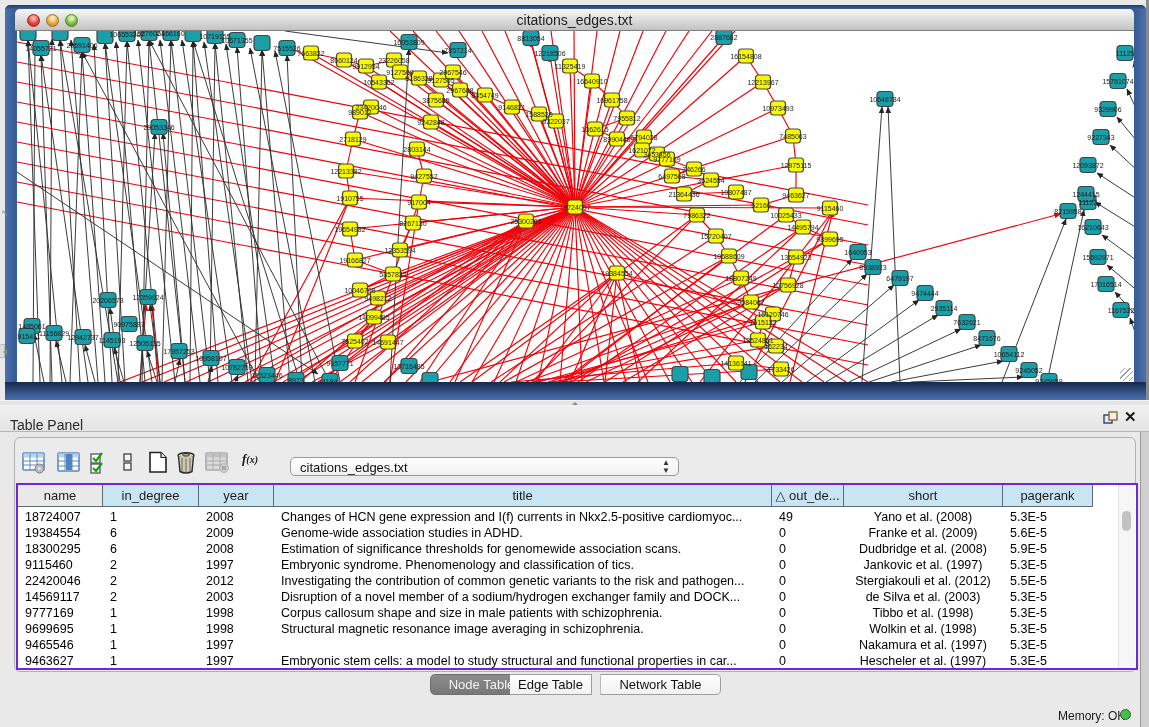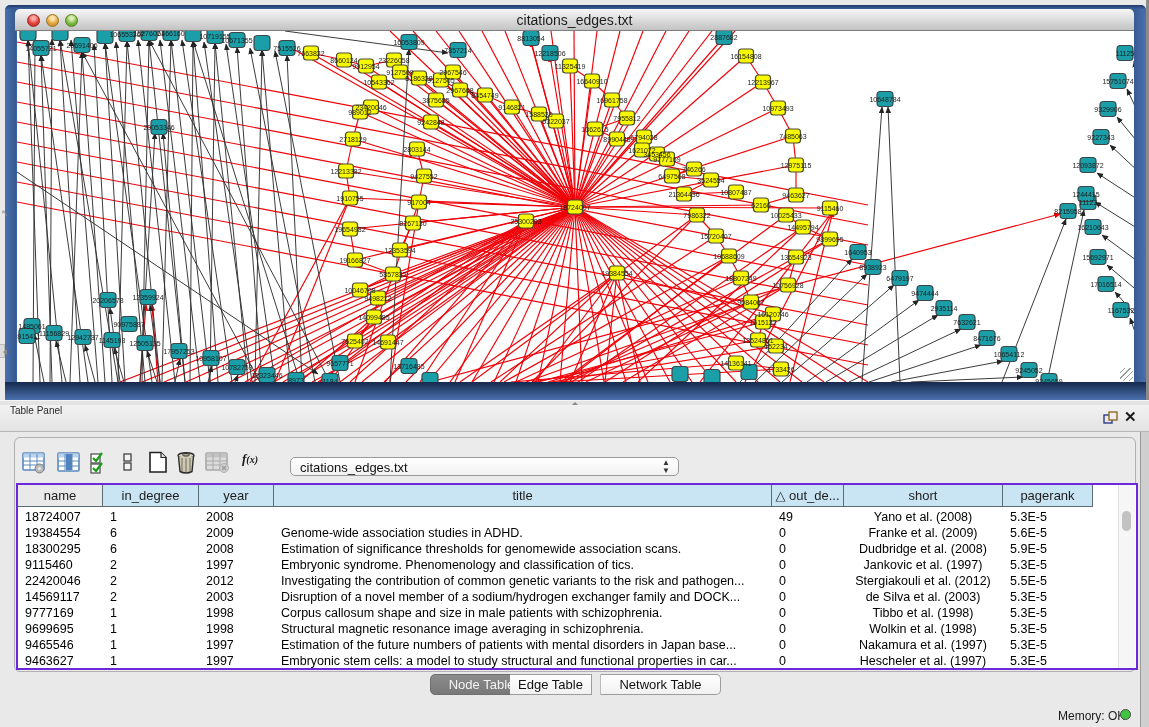--- a/index.html
+++ b/index.html
@@ -29,21 +29,21 @@
 #rstrip2{position:absolute;left:1140px;top:400px;width:9px;height:327px;background:#cfcfcf;border-left:1px solid #9a9a9a}
 
 #lhandle{position:absolute;left:0px;top:344px;width:5px;height:14px;background:#dcdcdc;border:1px solid #bbb;border-left:none}
 #lhandle:after{content:"";position:absolute;left:0px;top:4px;border:3px solid transparent;border-right:4px solid #888}
 #lmark{position:absolute;left:1px;top:208px;width:8px;height:8px;color:#999;font-size:9px}
 
 #split{position:absolute;left:0;top:400px;width:1149px;height:5px;background:#e4e4e4;border-top:1px solid #f5f5f5}
 #split .h{position:absolute;left:571px;top:1px;width:0;height:0;border-left:4px solid transparent;border-right:4px solid transparent;border-bottom:4px solid #8a8a8a}
 
 #phead{position:absolute;left:0;top:405px;width:1149px;height:27px;background:linear-gradient(#f2f2f2,#e3e3e3);border-bottom:1px solid #b6b6b6}
-#phead .t{position:absolute;left:10px;top:0;font-size:10px;color:#2a2a2a}
+#phead .t{position:absolute;left:10px;top:12px;font-size:14px;color:#2a2a2a}
 #phead .fl{position:absolute;left:1103px;top:6px}
 #phead .x{position:absolute;left:1124px;top:3px;font-size:15px;font-weight:bold;color:#1a1a1a}
 #pbody{position:absolute;left:0;top:432px;width:1140px;height:295px;background:#e9e9e9}
 #pframe{position:absolute;left:14px;top:437px;width:1122px;height:235px;background:#ebebeb;border:1px solid #b0b0b0;border-radius:6px}
 
 #tbar{position:absolute;left:0;top:4px;width:100%;height:40px}
 .ic{position:absolute;top:9px}
 #combo{position:absolute;left:275px;top:15px;width:389px;height:19px;background:linear-gradient(#ffffff,#f2f2f2);border:1px solid #9a9a9a;border-radius:5px}
 #combo .t{position:absolute;left:9px;top:2px;font-size:13px;color:#111}
 #combo .arr{position:absolute;right:8px;top:1px;font-size:8px;color:#333;line-height:8px}
@@ -737,20 +737,21 @@
           <div class="hc" style="left:256px;width:498px">title</div>
           <div class="hc" style="left:754px;width:72px">△ out_de...</div>
           <div class="hc" style="left:826px;width:159px">short</div>
           <div class="hc" style="left:985px;width:90px">pagerank</div>
         </div>
       <div id="rows">
           <div class="tr" style="top:0px">
             <div class="tc l" style="left:0px;width:77px">18724007</div>
             <div class="tc l" style="left:85px;width:88px">1</div>
             <div class="tc l" style="left:181px;width:67px">2008</div>
+            <div class="tc l" style="left:256px;width:490px">Changes of HCN gene expression and I(f) currents in Nkx2.5-positive cardiomyoc...</div>
             <div class="tc l" style="left:754px;width:64px">49</div>
             <div class="tc c" style="left:826px;width:151px">Yano et al. (2008)</div>
             <div class="tc l" style="left:985px;width:82px">5.3E-5</div>
           </div>
           <div class="tr" style="top:16px">
             <div class="tc l" style="left:0px;width:77px">19384554</div>
             <div class="tc l" style="left:85px;width:88px">6</div>
             <div class="tc l" style="left:181px;width:67px">2009</div>
             <div class="tc l" style="left:256px;width:490px">Genome-wide association studies in ADHD.</div>
             <div class="tc l" style="left:754px;width:64px">0</div>
@@ -808,21 +809,20 @@
             <div class="tc l" style="left:181px;width:67px">1998</div>
             <div class="tc l" style="left:256px;width:490px">Structural magnetic resonance image averaging in schizophrenia.</div>
             <div class="tc l" style="left:754px;width:64px">0</div>
             <div class="tc c" style="left:826px;width:151px">Wolkin et al. (1998)</div>
             <div class="tc l" style="left:985px;width:82px">5.3E-5</div>
           </div>
           <div class="tr" style="top:128px">
             <div class="tc l" style="left:0px;width:77px">9465546</div>
             <div class="tc l" style="left:85px;width:88px">1</div>
             <div class="tc l" style="left:181px;width:67px">1997</div>
-            <div class="tc l" style="left:256px;width:490px">Estimation of the future numbers of patients with mental disorders in Japan base...</div>
             <div class="tc l" style="left:754px;width:64px">0</div>
             <div class="tc c" style="left:826px;width:151px">Nakamura et al. (1997)</div>
             <div class="tc l" style="left:985px;width:82px">5.3E-5</div>
           </div>
           <div class="tr" style="top:144px">
             <div class="tc l" style="left:0px;width:77px">9463627</div>
             <div class="tc l" style="left:85px;width:88px">1</div>
             <div class="tc l" style="left:181px;width:67px">1997</div>
             <div class="tc l" style="left:256px;width:490px">Embryonic stem cells: a model to study structural and functional properties in car...</div>
             <div class="tc l" style="left:754px;width:64px">0</div>

